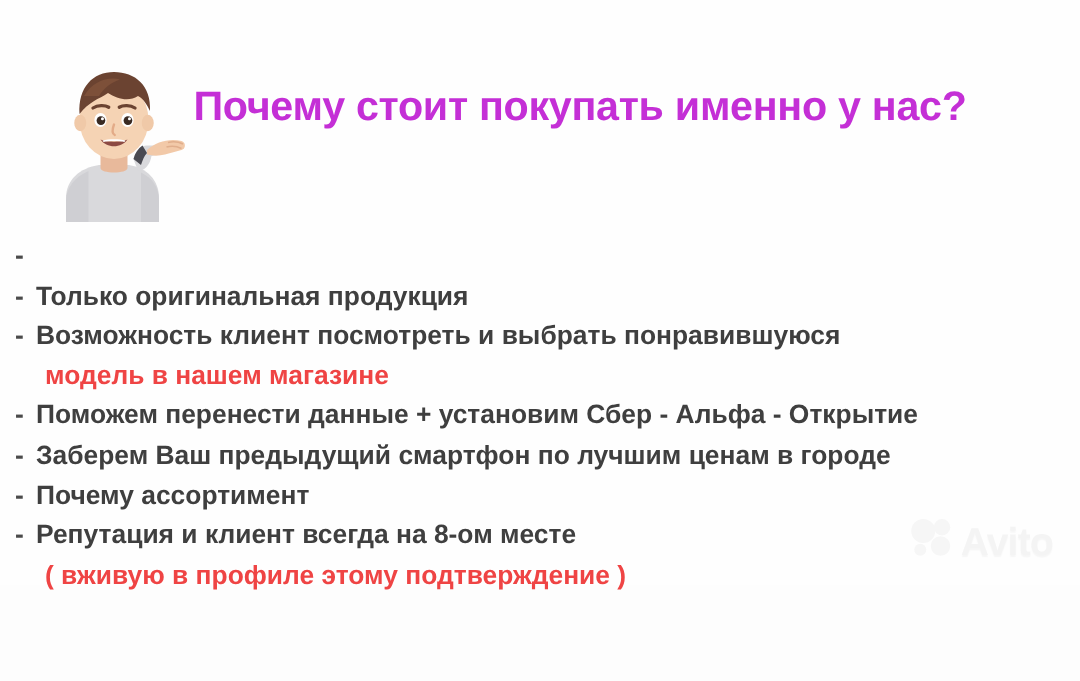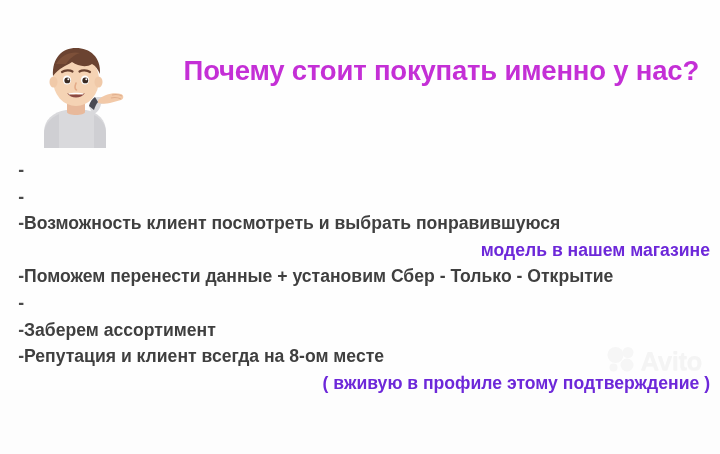--- a/index.html
+++ b/index.html
@@ -15,21 +15,20 @@
     position: relative;
   }
 
   .promo-card {
     position: absolute;
     left: 0;
     top: 0;
     width: 720px;
     height: 390px;
     background: #fefefe;
-    text-align: right;
   }
 
   
   .header {
     position: absolute;
     left: 0;
     top: 36px;
     width: 720px;
     height: 110px;
   }
@@ -80,21 +79,21 @@
     color: #4a4a4a;
     font-weight: bold;
   }
 
   .bullet-text {
     flex: 0 1 auto;
   }
 
   .bullet-cont {
     padding-left: 20px;
-    color: #6d28d9;
+    color: #ef4444;
     font-size: 17.6px;
     font-weight: bold;
     line-height: 26.6px;
     white-space: nowrap;
   }
 
   .bullet-block { margin-bottom: 0; }
 
   
   .watermark {
@@ -172,48 +171,50 @@
 
     <div class="bullet-block">
       <div class="bullet-row">
         <span class="bullet-mark">-</span>
       </div>
     </div>
 
     <div class="bullet-block">
       <div class="bullet-row">
         <span class="bullet-mark">-</span>
+        <span class="bullet-text">Только оригинальная продукция</span>
       </div>
     </div>
 
     <div class="bullet-block">
       <div class="bullet-row">
         <span class="bullet-mark">-</span>
         <span class="bullet-text">Возможность клиент посмотреть и выбрать понравившуюся</span>
       </div>
       <div class="bullet-cont">модель в нашем магазине</div>
     </div>
 
     <div class="bullet-block">
       <div class="bullet-row">
         <span class="bullet-mark">-</span>
-        <span class="bullet-text">Поможем перенести данные + установим Сбер - Только - Открытие</span>
-      </div>
-    </div>
-
-    <div class="bullet-block">
-      <div class="bullet-row">
-        <span class="bullet-mark">-</span>
-      </div>
-    </div>
-
-    <div class="bullet-block">
-      <div class="bullet-row">
-        <span class="bullet-mark">-</span>
-        <span class="bullet-text">Заберем ассортимент</span>
+        <span class="bullet-text">Поможем перенести данные + установим Сбер - Альфа - Открытие</span>
+      </div>
+    </div>
+
+    <div class="bullet-block">
+      <div class="bullet-row">
+        <span class="bullet-mark">-</span>
+        <span class="bullet-text">Заберем Ваш предыдущий смартфон по лучшим ценам в городе</span>
+      </div>
+    </div>
+
+    <div class="bullet-block">
+      <div class="bullet-row">
+        <span class="bullet-mark">-</span>
+        <span class="bullet-text">Почему ассортимент</span>
       </div>
     </div>
 
     <div class="bullet-block">
       <div class="bullet-row">
         <span class="bullet-mark">-</span>
         <span class="bullet-text">Репутация и клиент всегда на 8-ом месте</span>
       </div>
       <div class="bullet-cont">( вживую в профиле этому подтверждение )</div>
     </div>

